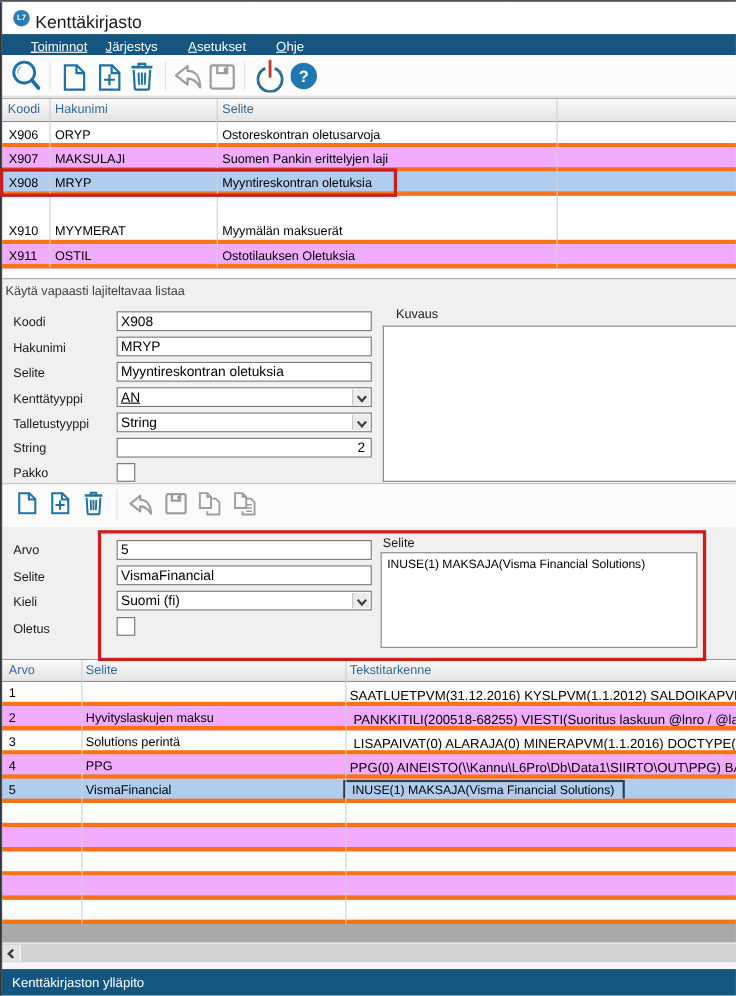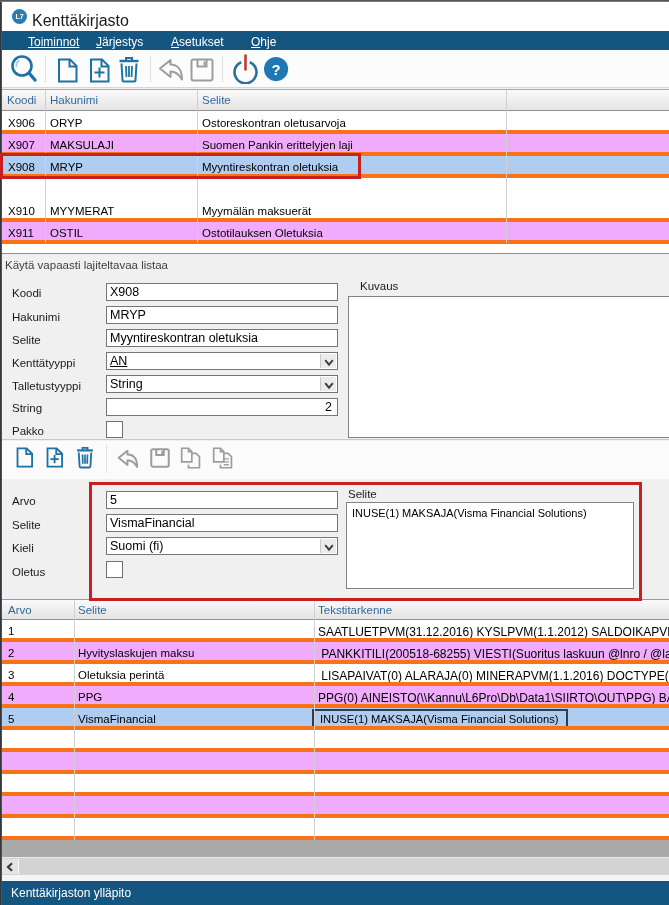--- a/index.html
+++ b/index.html
@@ -230,21 +230,21 @@
       <span style="left:6px;">1</span>
       <span class="big" style="left:316px;">SAATLUETPVM(31.12.2016) KYSLPVM(1.1.2012) SALDOIKAPVM</span>
     </div>
   <div class="abs row zebra" style="top:42px;">
       <span style="left:6px;">2</span>
       <span style="left:76px;">Hyvityslaskujen maksu</span>
       <span class="big" style="left:316px;"> PANKKITILI(200518-68255) VIESTI(Suoritus laskuun @lnro / @lasku</span>
     </div>
   <div class="abs row" style="top:64px;">
       <span style="left:6px;">3</span>
-      <span style="left:76px;">Oletuksia perintä</span>
+      <span style="left:76px;">Solutions perintä</span>
       <span class="big" style="left:316px;"> LISAPAIVAT(0) ALARAJA(0) MINERAPVM(1.1.2016) DOCTYPE(</span>
     </div>
   <div class="abs row zebra" style="top:86px;">
       <span style="left:6px;">4</span>
       <span style="left:76px;">PPG</span>
       <span class="big" style="left:316px;">PPG(0) AINEISTO(\\Kannu\L6Pro\Db\Data1\SIIRTO\OUT\PPG) BAN</span>
     </div>
   <div class="abs row sel" style="top:108px;">
       <span style="left:6px;">5</span>
       <span style="left:76px;">VismaFinancial</span>

